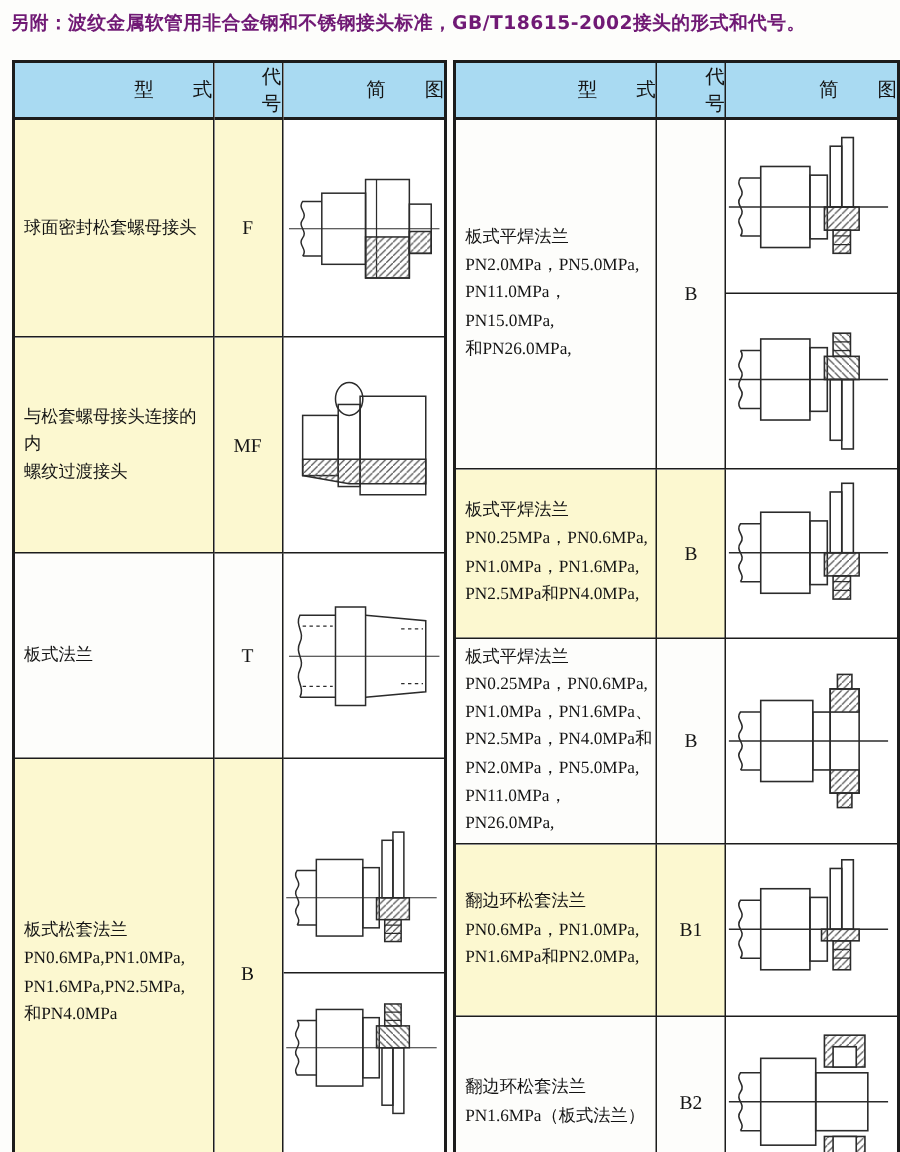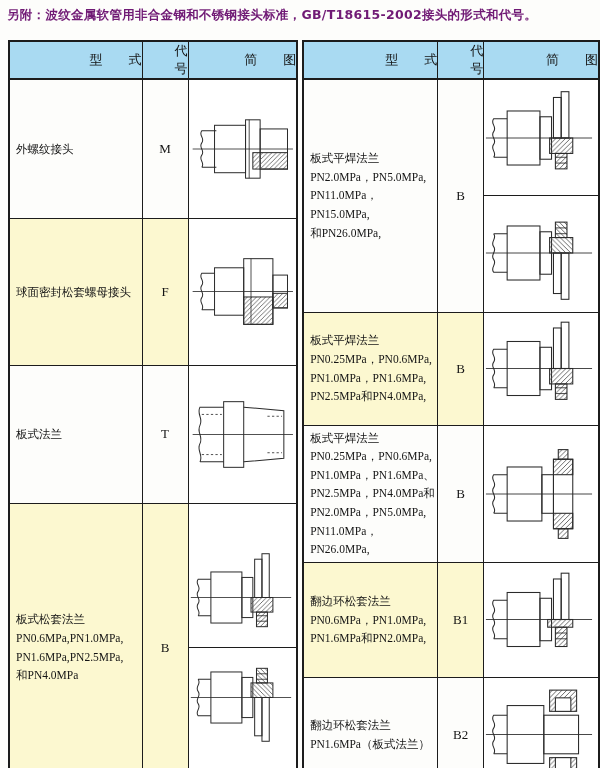--- a/index.html
+++ b/index.html
@@ -56,61 +56,60 @@
           <col style="width:118px">
         </colgroup>
       <thead>
         <tr>
           <th>型　　式</th>
           <th>代号</th>
           <th>简　　图</th>
         </tr>
       </thead>
       <tbody>
-        <tr style="height:98px">
-          <td class="type">外螺纹接头</td>
-          <td class="code">M</td>
-          <td class="dcell">
-              <div class="diag" style="height:94px">
-                <svg viewBox="0 0 118 100" preserveAspectRatio="xMidYMid meet">
-                  <defs>
-                    <pattern id="hp0" patternUnits="userSpaceOnUse" width="5" height="5">
-                      <path d="M0,5 L5,0" stroke="#555" stroke-width="0.9"></path>
-                    </pattern>
-                  </defs>
-                  <path d="M30,30 H14 c-4,5.333333333333334 4,8 0,13.333333333333334 c-4,5.333333333333334 4,8 0,13.333333333333334 c-4,5.333333333333334 4,8 0,13.333333333333334 M14,70 H30" fill="none" stroke="#2b2b2b" stroke-width="1.1"></path>
-                  <rect x="28" y="24" width="34" height="52" fill="none" stroke="#2b2b2b" stroke-width="1.1"></rect>
-                  <rect x="62" y="18" width="16" height="64" fill="none" stroke="#2b2b2b" stroke-width="1.1"></rect>
-                  <line x1="66" y1="18" x2="66" y2="82" stroke="#2b2b2b" stroke-width="0.9"></line>
-                  <rect x="78" y="28" width="30" height="44" fill="none" stroke="#2b2b2b" stroke-width="1.1"></rect>
-                  <rect x="70" y="54" width="38" height="18" fill="url(#hp0)" stroke="#2b2b2b" stroke-width="1.1"></rect>
-                  <line x1="4" y1="50" x2="114" y2="50" stroke="#2b2b2b" stroke-width="0.9"></line>
-                </svg>
-              </div>
-            </td>
-        </tr>
         <tr class="hl" style="height:103px">
           <td class="type">球面密封松套螺母接头</td>
           <td class="code">F</td>
           <td class="dcell">
               <div class="diag" style="height:99px">
                 <svg viewBox="0 0 118 100" preserveAspectRatio="xMidYMid meet">
                   <defs>
                     <pattern id="hp1" patternUnits="userSpaceOnUse" width="5" height="5">
                       <path d="M0,5 L5,0" stroke="#555" stroke-width="0.9"></path>
                     </pattern>
                   </defs>
                   <path d="M28,30 H14 c-4,5.333333333333334 4,8 0,13.333333333333334 c-4,5.333333333333334 4,8 0,13.333333333333334 c-4,5.333333333333334 4,8 0,13.333333333333334 M14,70 H28" fill="none" stroke="#2b2b2b" stroke-width="1.1"></path>
                   <rect x="28" y="24" width="32" height="52" fill="none" stroke="#2b2b2b" stroke-width="1.1"></rect>
                   <rect x="60" y="14" width="32" height="72" fill="none" stroke="#2b2b2b" stroke-width="1.1"></rect>
                   <line x1="68" y1="14" x2="68" y2="86" stroke="#2b2b2b" stroke-width="0.9"></line>
                   <rect x="92" y="32" width="16" height="36" fill="none" stroke="#2b2b2b" stroke-width="1.1"></rect>
                   <rect x="60" y="56" width="32" height="30" fill="url(#hp1)" stroke="#2b2b2b" stroke-width="1.1"></rect>
                   <rect x="92" y="52" width="16" height="16" fill="url(#hp1)" stroke="#2b2b2b" stroke-width="1.1"></rect>
                   <line x1="4" y1="50" x2="114" y2="50" stroke="#2b2b2b" stroke-width="0.9"></line>
+                </svg>
+              </div>
+            </td>
+        </tr>
+        <tr class="hl" style="height:102px">
+          <td class="type">与松套螺母接头连接的内
+螺纹过渡接头</td>
+          <td class="code">MF</td>
+          <td class="dcell">
+              <div class="diag" style="height:98px">
+                <svg viewBox="0 0 118 100" preserveAspectRatio="xMidYMid meet">
+                  <defs>
+                    <pattern id="hp3" patternUnits="userSpaceOnUse" width="5" height="5">
+                      <path d="M0,5 L5,0" stroke="#555" stroke-width="0.9"></path>
+                    </pattern>
+                  </defs>
+                  <ellipse cx="48" cy="16" rx="10" ry="12" fill="none" stroke="#2b2b2b" stroke-width="1.1"></ellipse>
+                  <rect x="14" y="28" width="26" height="44" fill="none" stroke="#2b2b2b" stroke-width="1.1"></rect>
+                  <rect x="40" y="20" width="16" height="60" fill="none" stroke="#2b2b2b" stroke-width="1.1"></rect>
+                  <rect x="56" y="14" width="48" height="72" fill="none" stroke="#2b2b2b" stroke-width="1.1"></rect>
+                  <path d="M14,60 H104 V78 H48 L14,72 Z" fill="url(#hp3)" stroke="#2b2b2b" stroke-width="1.1"></path>
                 </svg>
               </div>
             </td>
         </tr>
         <tr style="height:97px">
           <td class="type">板式法兰</td>
           <td class="code">T</td>
           <td class="dcell">
               <div class="diag" style="height:93px">
                 <svg viewBox="0 0 118 100" preserveAspectRatio="xMidYMid meet">

